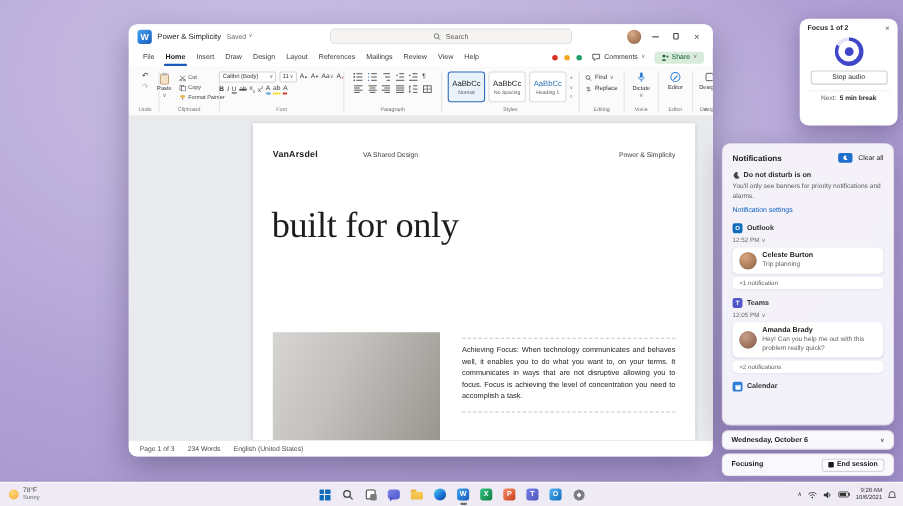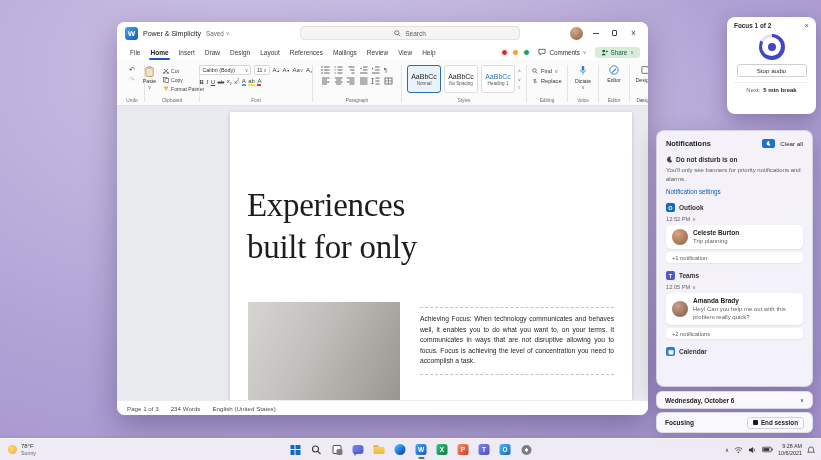--- a/index.html
+++ b/index.html
@@ -464,22 +464,26 @@
           <span>Designer</span>
         </div>
           </div>
         <div class="rlabel">Designer</div>
       </div>
       <span class="ribcollapse">∧</span>
     </div>
 
     <div class="docarea">
       <div class="page">
+        <div class="phead">
+          <span class="brand">VanArsdel</span>
+          <span>VA Shared Design</span>
+          <span class="hright">Power &amp; Simplicity</span>
+        </div>
         <div class="headline">
-          <span style="display:block">Experiences</span>
           <span style="display:block">built for only</span>
         </div>
         <div class="pimg"></div>
         <div class="ptext">Achieving Focus: When technology communicates and behaves well, it enables you to do what you want to, on your terms. It communicates in ways that are not disruptive allowing you to focus. Focus is achieving the level of concentration you need to accomplish a task.</div>
       </div>
     </div>
 
     <div class="statusbar">
       <span>Page 1 of 3</span>
       <span>234 Words</span>

